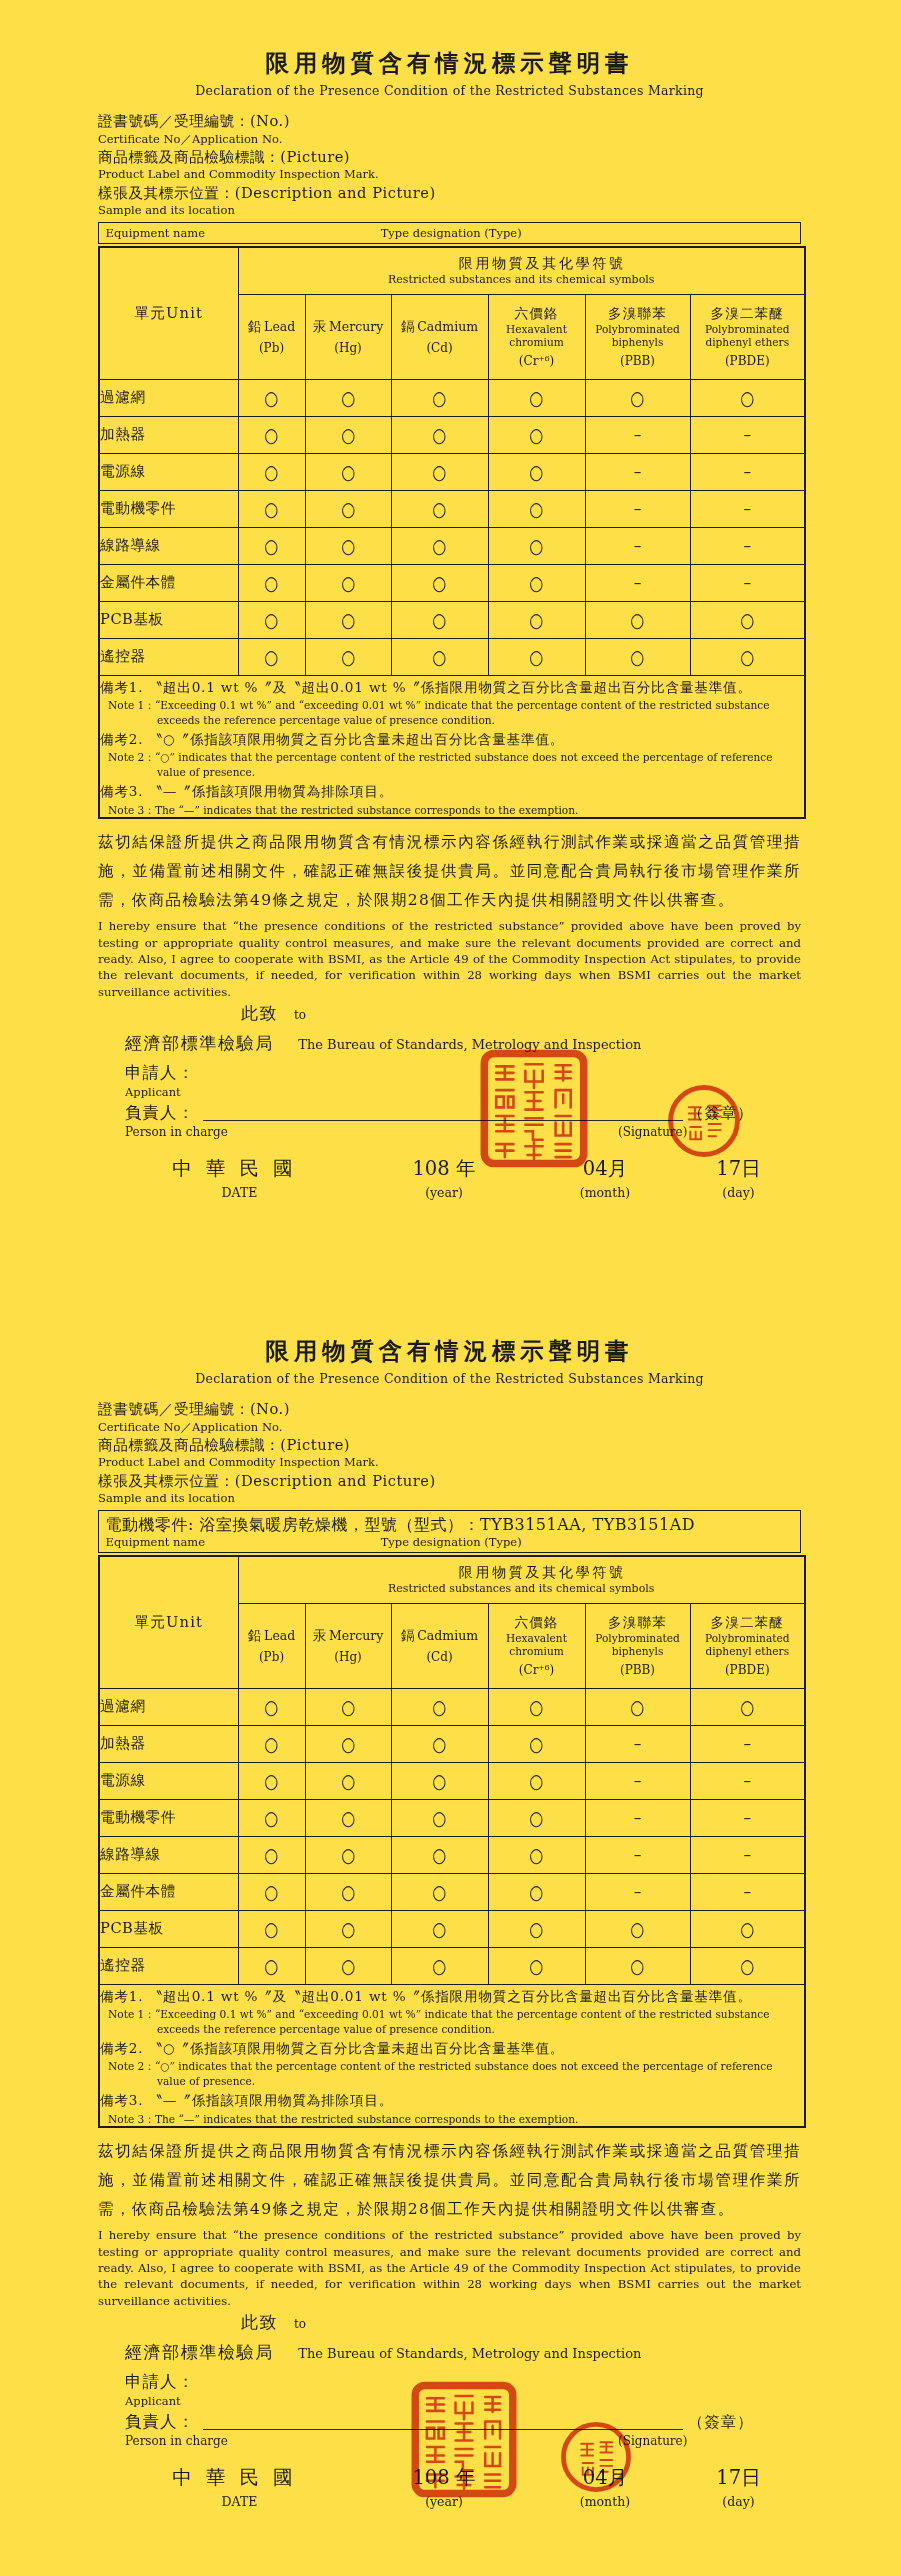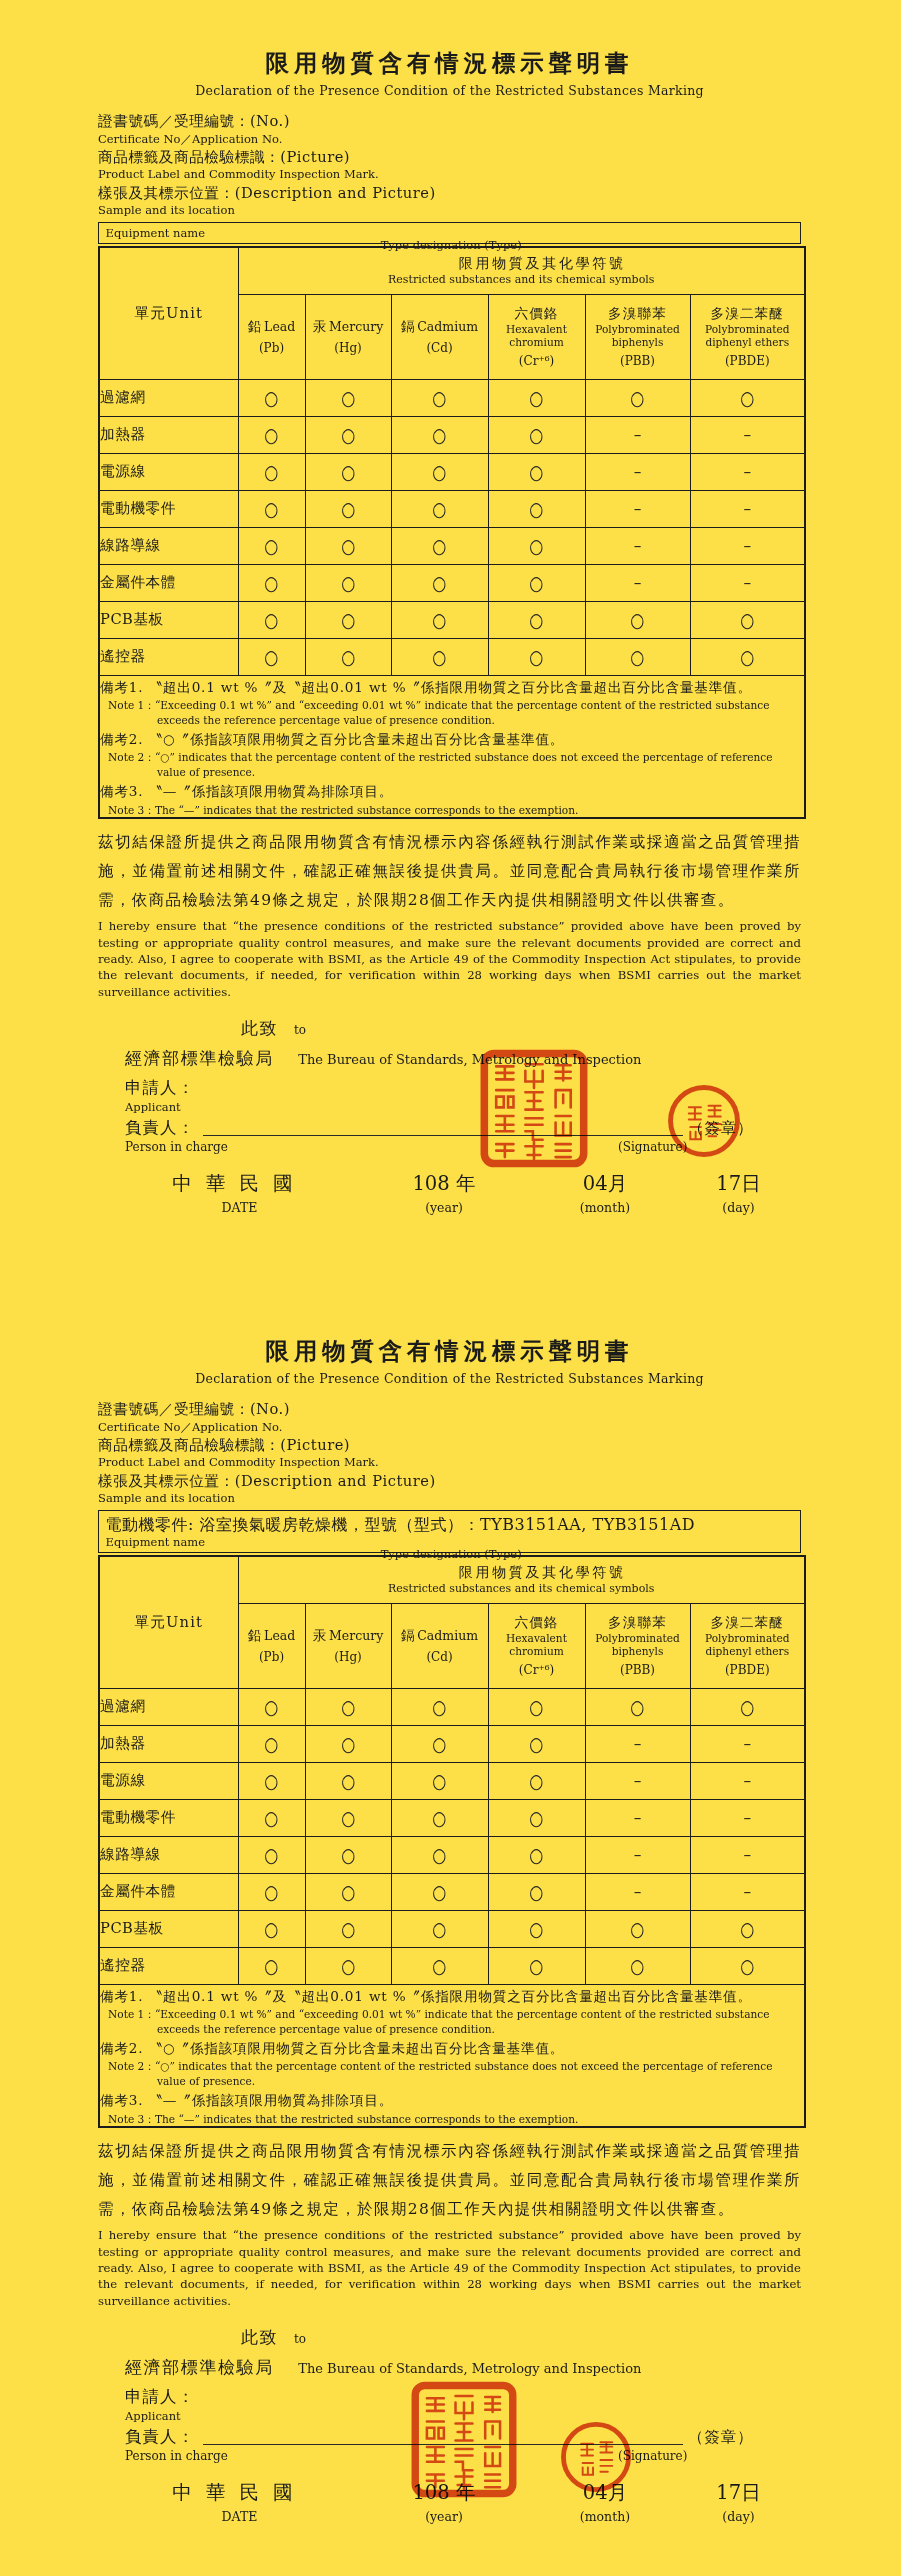--- a/index.html
+++ b/index.html
@@ -10,21 +10,21 @@
   .doc-title{margin-top:47px;text-align:center;font-size:23.4px;font-weight:bold;letter-spacing:4.9px;}
   .doc-subtitle{margin-top:4.4px;text-align:center;font-size:12.5px;letter-spacing:0.3px;}
 
   .meta{margin-top:14px;}
   .meta-zh{font-size:14.7px;line-height:18.5px;margin-top:1.1px;letter-spacing:0.5px;}
   .meta-en{font-size:11.5px;line-height:16px;}
 
   .equip-box{margin-top:4.4px;border:1.6px solid #1f1f1f;padding:2.7px 6.5px 2.2px 6.5px;}
   .equip-line{font-size:16px;line-height:21px;letter-spacing:0.5px;white-space:nowrap;}
   .equip-sub{position:relative;font-size:11.5px;line-height:14.7px;}
-  .equip-sub .type-en{position:absolute;left:40%;top:12px;}
+  .equip-sub .type-en{position:absolute;left:40%;top:0;}
 
   table.rsl{border-collapse:collapse;width:703px;table-layout:fixed;margin-top:1.6px;border:2.2px solid #1c1c1c;}
   table.rsl th,table.rsl td{border:1.1px solid #1c1c1c;padding:0;}
   .unit-h{font-size:14.7px;letter-spacing:1.1px;text-align:center;vertical-align:middle;font-weight:normal;}
   .banner-cell{height:46px;text-align:center;vertical-align:middle;font-weight:normal;}
   .banner-zh{font-size:14px;letter-spacing:2.7px;padding-left:42px;}
   .banner-en{font-size:11px;margin-top:0;}
   .cols-row th{height:84px;text-align:center;vertical-align:middle;font-weight:normal;border-bottom:2.2px solid #1c1c1c;padding:1.1px;}
   .h-zh{display:block;font-size:13.6px;letter-spacing:1.1px;}
   .h-en{display:block;font-size:10.6px;line-height:13.6px;}
@@ -37,21 +37,21 @@
   .mark{display:inline-block;font-family:"DejaVu Sans","Liberation Sans",sans-serif;}
   .mark.circle{font-size:17px;transform:scale(.95,1.18);color:#262626;}
   .mark.dash{font-size:15.3px;color:#262626;}
   td.notes-cell{border-top:2.2px solid #1c1c1c;padding:6.5px 7.6px 7.6px 7.6px;}
   .note-zh{font-size:13.6px;line-height:20px;letter-spacing:0.8px;padding-left:52px;text-indent:-52px;margin-top:1.1px;}
   .note-en{font-size:10.6px;line-height:14.7px;padding-left:57px;text-indent:-49px;margin-top:1.6px;}
 
   .decl-zh{margin-top:8.7px;font-size:15.5px;line-height:29px;letter-spacing:1.4px;text-align:justify;}
   .decl-en{margin-top:3.3px;font-size:11.7px;line-height:16.4px;text-align:justify;}
 
-  .to-line{margin-top:17px;margin-left:143px;font-size:17px;letter-spacing:1.6px;}
+  .to-line{margin-top:2px;margin-left:143px;font-size:17px;letter-spacing:1.6px;}
   .to-line .to-en{font-size:12px;letter-spacing:0;margin-left:8.7px;}
   .bureau-line{margin-top:6.5px;margin-left:27px;font-size:17px;letter-spacing:1.6px;white-space:nowrap;}
   .bureau-line .bureau-en{font-size:13px;letter-spacing:0;margin-left:17.4px;}
   .applicant-zh{margin-top:7.6px;margin-left:27px;font-size:16.4px;letter-spacing:1.1px;}
   .applicant-en{margin-left:27px;font-size:11.5px;margin-top:1.1px;}
   .sig-row{margin-left:27px;margin-top:2.2px;display:flex;align-items:flex-end;}
   .person-zh{font-size:16.4px;letter-spacing:1.1px;white-space:nowrap;}
   .sig-line{flex:1;border-bottom:1.6px solid #2a2a2a;height:18.5px;margin:0 5.5px 2.2px 7.6px;max-width:480px;}
   .seal-note{font-size:15.3px;letter-spacing:1.1px;white-space:nowrap;}
   .sig-sub{position:relative;margin-left:27px;margin-top:1.1px;height:16.4px;}

